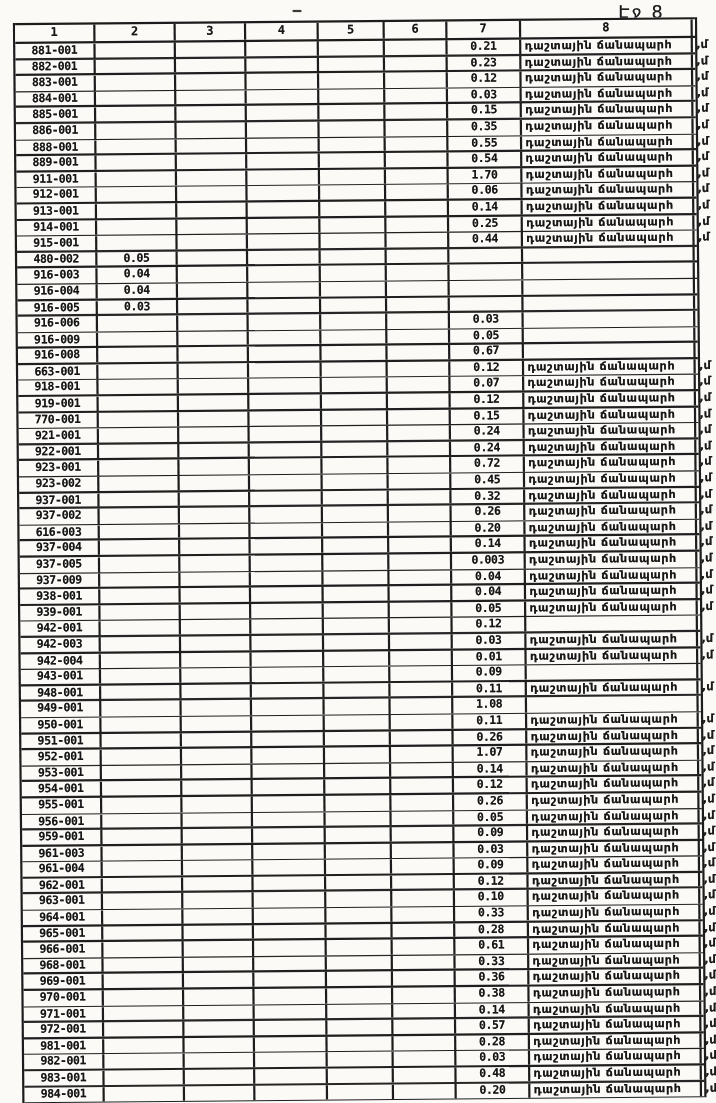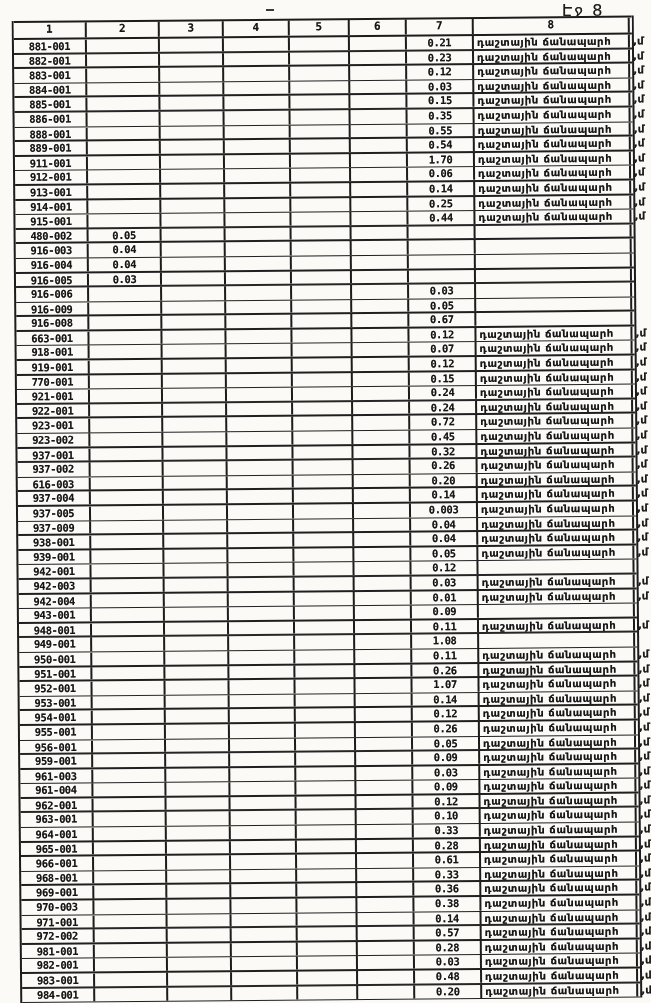--- a/index.html
+++ b/index.html
@@ -929,21 +929,21 @@
       <div class="cell c5"></div>
       <div class="cell c6"></div>
       <div class="cell c7">0.36</div>
       <div class="cell c8">
         <span class="c8text">դաշտային ճանապարհ</span>
         <span class="edge">,մ</span>
       </div>
     </div>
 
     <div class="row">
-      <div class="cell c1">970-003</div>
+      <div class="cell c1">970-001</div>
       <div class="cell c2"></div>
       <div class="cell c3"></div>
       <div class="cell c4"></div>
       <div class="cell c5"></div>
       <div class="cell c6"></div>
       <div class="cell c7">0.38</div>
       <div class="cell c8">
         <span class="c8text">դաշտային ճանապարհ</span>
         <span class="edge">,մ</span>
       </div>
@@ -957,21 +957,21 @@
       <div class="cell c5"></div>
       <div class="cell c6"></div>
       <div class="cell c7">0.14</div>
       <div class="cell c8">
         <span class="c8text">դաշտային ճանապարհ</span>
         <span class="edge">,մ</span>
       </div>
     </div>
 
     <div class="row">
-      <div class="cell c1">972-002</div>
+      <div class="cell c1">972-001</div>
       <div class="cell c2"></div>
       <div class="cell c3"></div>
       <div class="cell c4"></div>
       <div class="cell c5"></div>
       <div class="cell c6"></div>
       <div class="cell c7">0.57</div>
       <div class="cell c8">
         <span class="c8text">դաշտային ճանապարհ</span>
         <span class="edge">,մ</span>
       </div>

